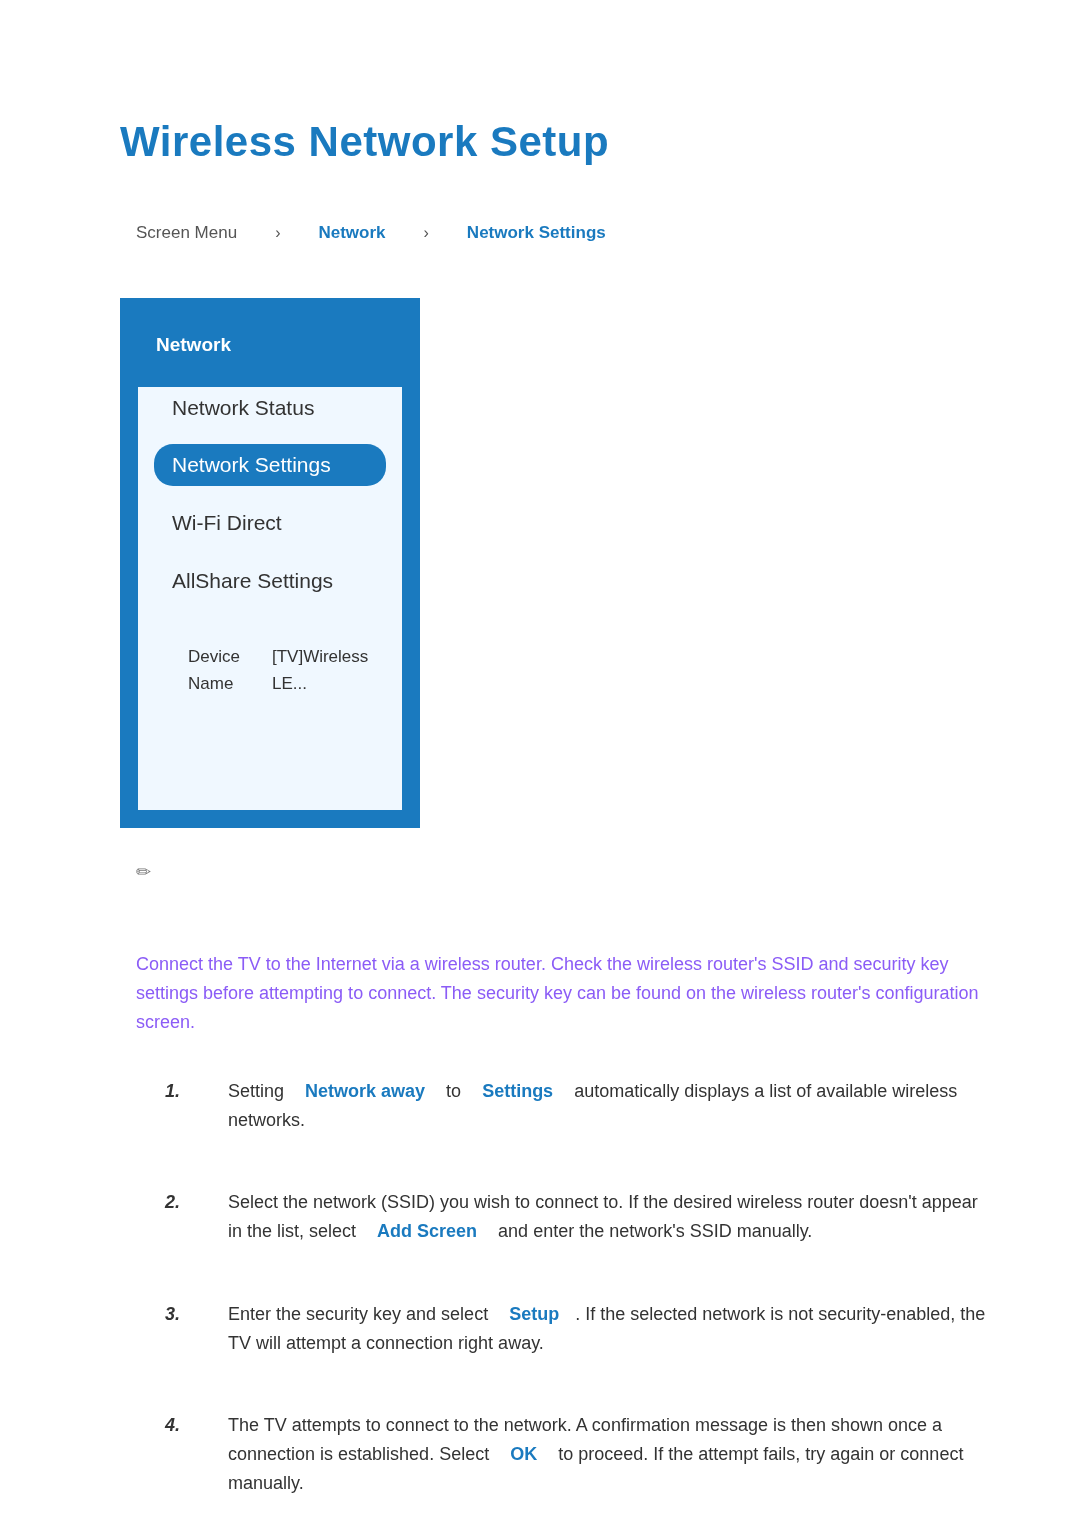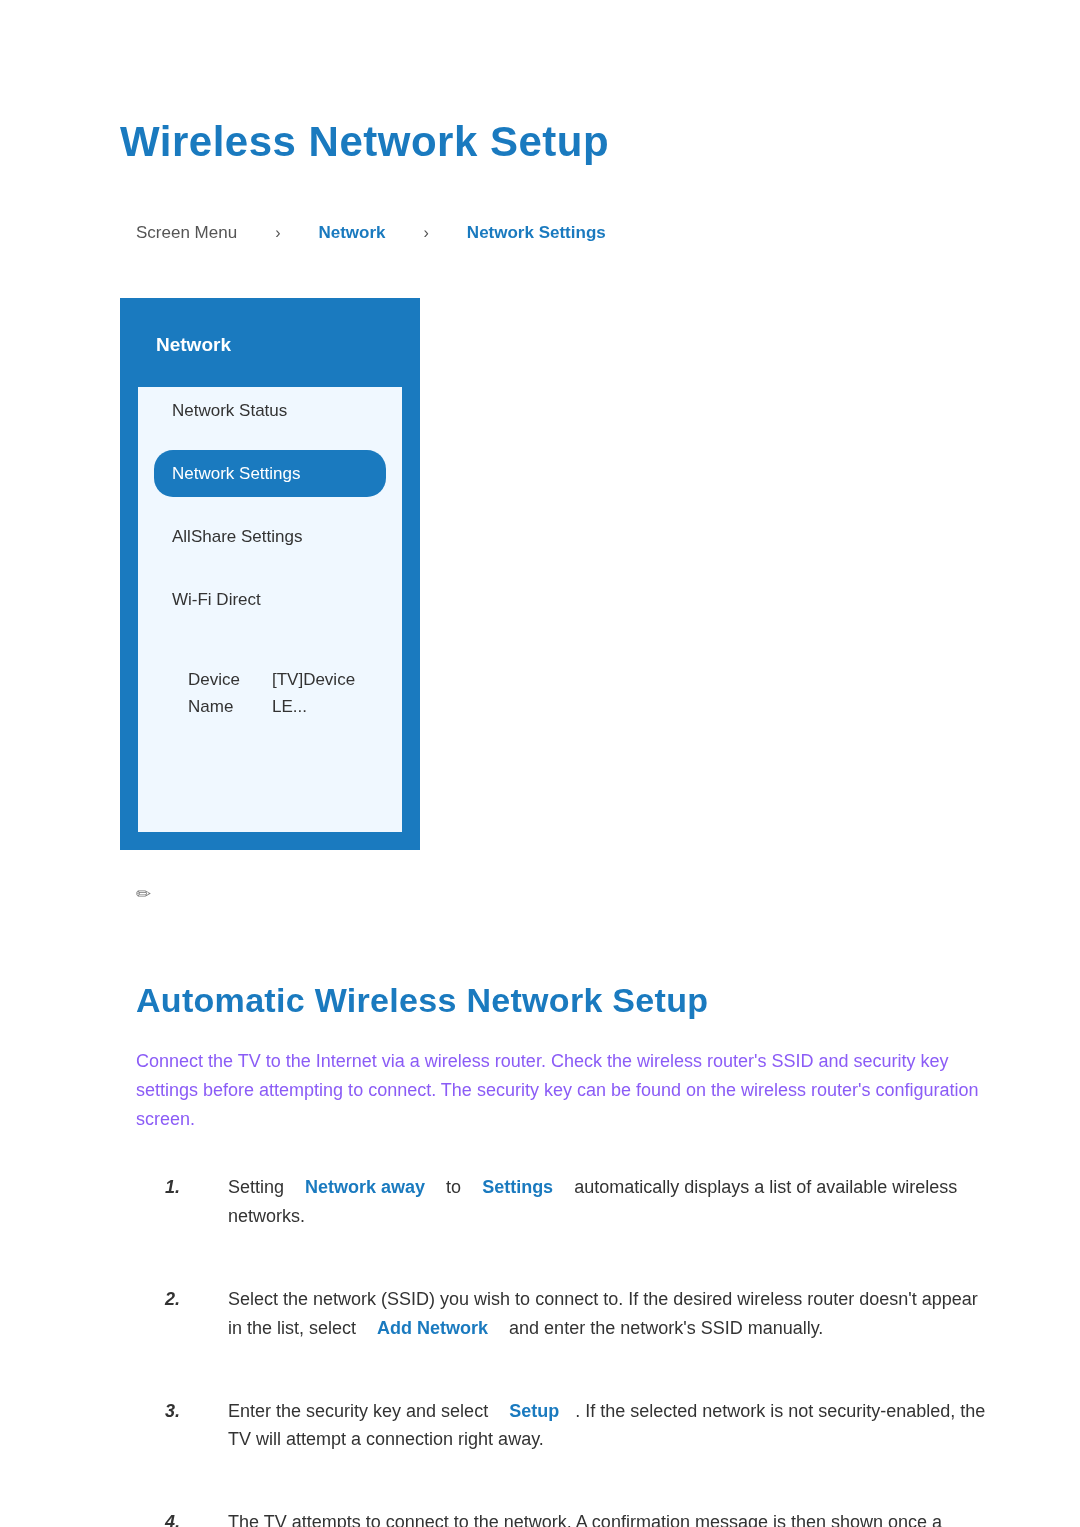--- a/index.html
+++ b/index.html
@@ -65,22 +65,22 @@
       font-size: 19px;
       font-weight: bold;
       padding: 14px 18px 10px 18px;
     }
 
     .tv-menu-body {
       background-color: #f0f8ff;
     }
 
     .tv-menu-item {
-      padding: 10px 18px;
-      font-size: 17px;
+      padding: 4px 18px;
+      font-size: 21px;
       color: #333333;
       border-bottom: none;
       border-radius: 19px;
     }
 
     .tv-menu-item.selected {
       background-color: #1a7abf;
       color: #ffffff;
     }
 
@@ -177,52 +177,51 @@
   <span class="breadcrumb-link">Network</span>
   <span class="breadcrumb-separator">›</span>
   <span class="breadcrumb-link">Network Settings</span>
 </nav>
 
 <div class="tv-menu">
   <div class="tv-menu-header">Network</div>
   <div class="tv-menu-body">
     <div class="tv-menu-item">Network Status</div>
     <div class="tv-menu-item selected">Network Settings</div>
+    <div class="tv-menu-item">Wi-Fi Direct</div>
     <div class="tv-menu-item">AllShare Settings</div>
-    <div class="tv-menu-item">Wi-Fi Direct</div>
     <div class="tv-menu-item-row">
       <span>Device Name</span>
-      <span>[TV]Device LE...</span>
+      <span>[TV]Wireless LE...</span>
     </div>
     <div class="tv-menu-spacer"></div>
   </div>
 </div>
 
 <div class="note">
   <span class="note-icon">✏</span>
 </div>
 
 <section>
-  <h2 class="section-title">Automatic Wireless Network Setup</h2>
 
   <p class="section-intro">Connect the TV to the Internet via a wireless router. Check the wireless router's SSID and security key settings before attempting to connect. The security key can be found on the wireless router's configuration screen.</p>
 
   <ol class="steps-list">
 
     <li class="step-item">
       <span class="step-number">1.</span>
       <span class="step-text">
         Setting <span class="highlight">Network away</span> to <span class="highlight">Settings</span> automatically displays a list of available wireless networks.
       </span>
     </li>
 
     <li class="step-item">
       <span class="step-number">2.</span>
       <span class="step-text">
-        Select the network (SSID) you wish to connect to. If the desired wireless router doesn't appear in the list, select <span class="highlight">Add Network</span> and enter the network's SSID manually.
+        Select the network (SSID) you wish to connect to. If the desired wireless router doesn't appear in the list, select <span class="highlight">Add Screen</span> and enter the network's SSID manually.
       </span>
     </li>
 
     <li class="step-item">
       <span class="step-number">3.</span>
       <span class="step-text">
         Enter the security key and select <span class="highlight">Setup</span>. If the selected network is not security-enabled, the TV will attempt a connection right away.
       </span>
     </li>
 

